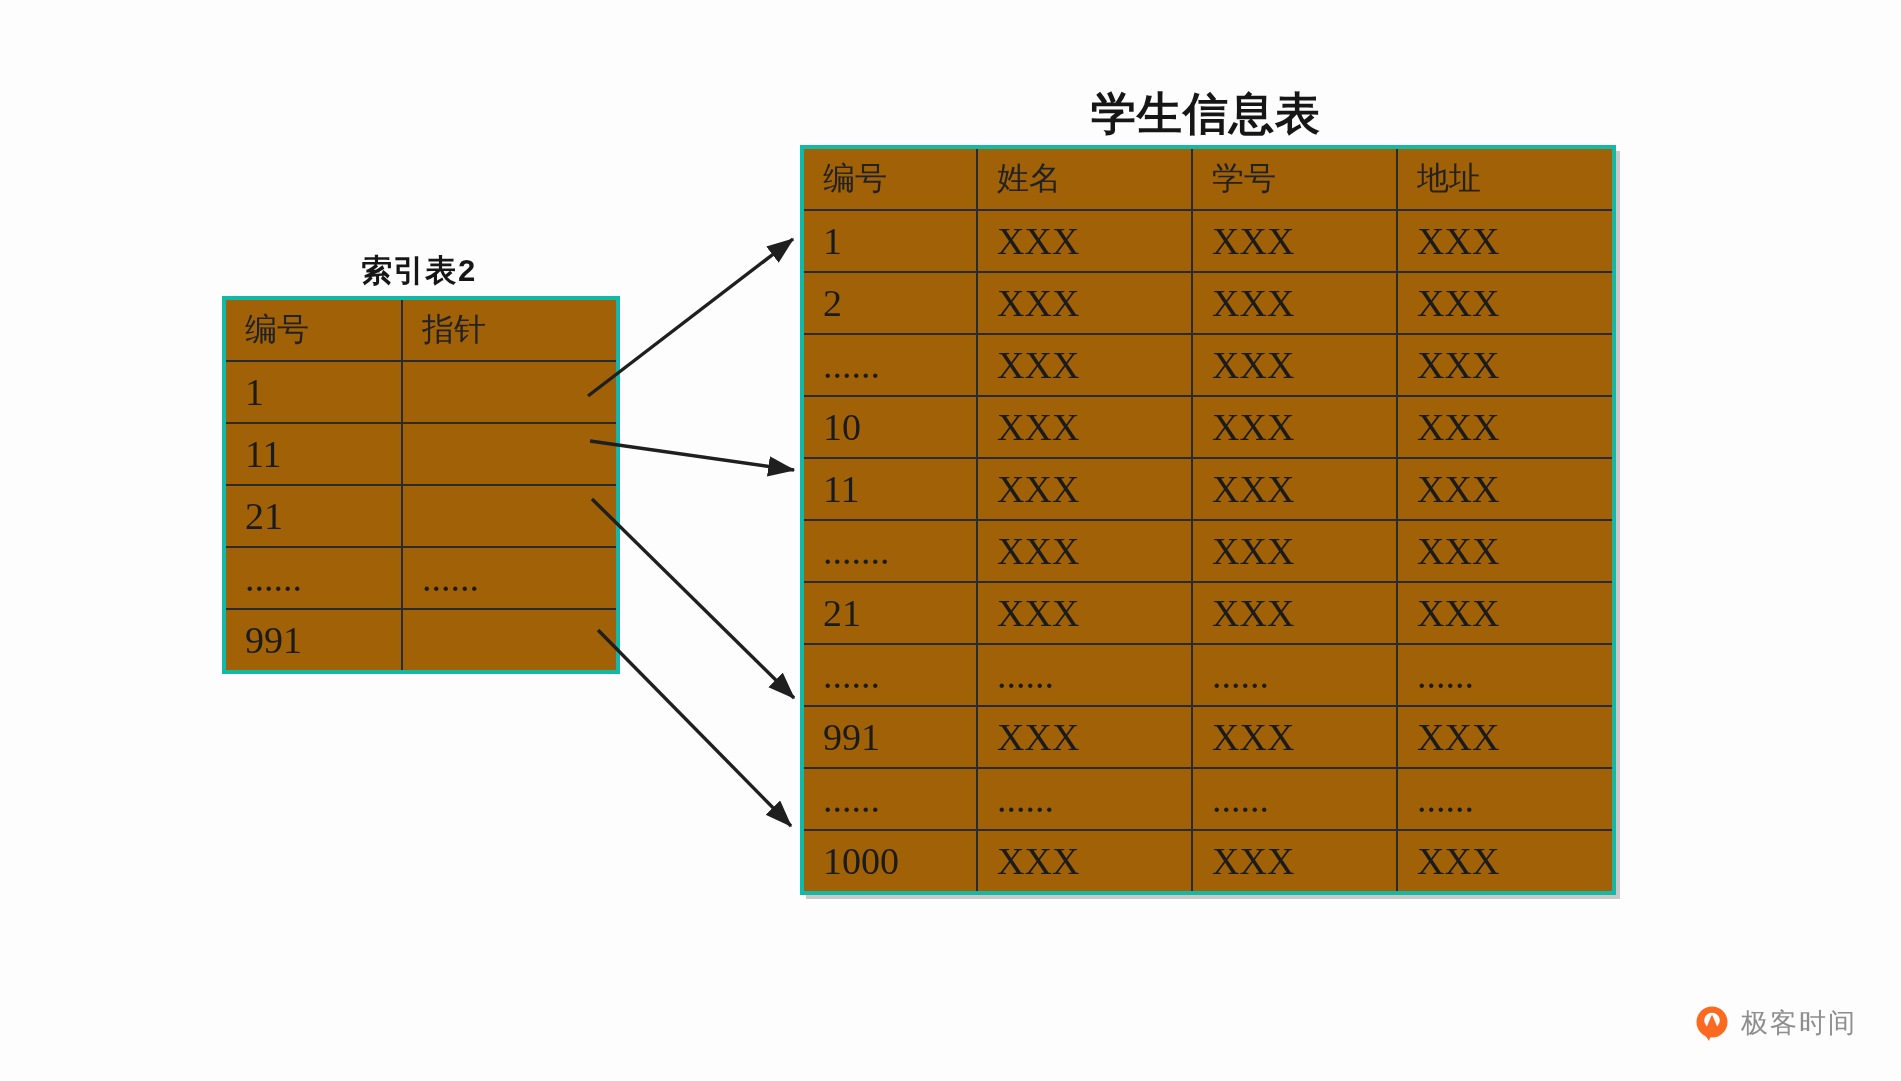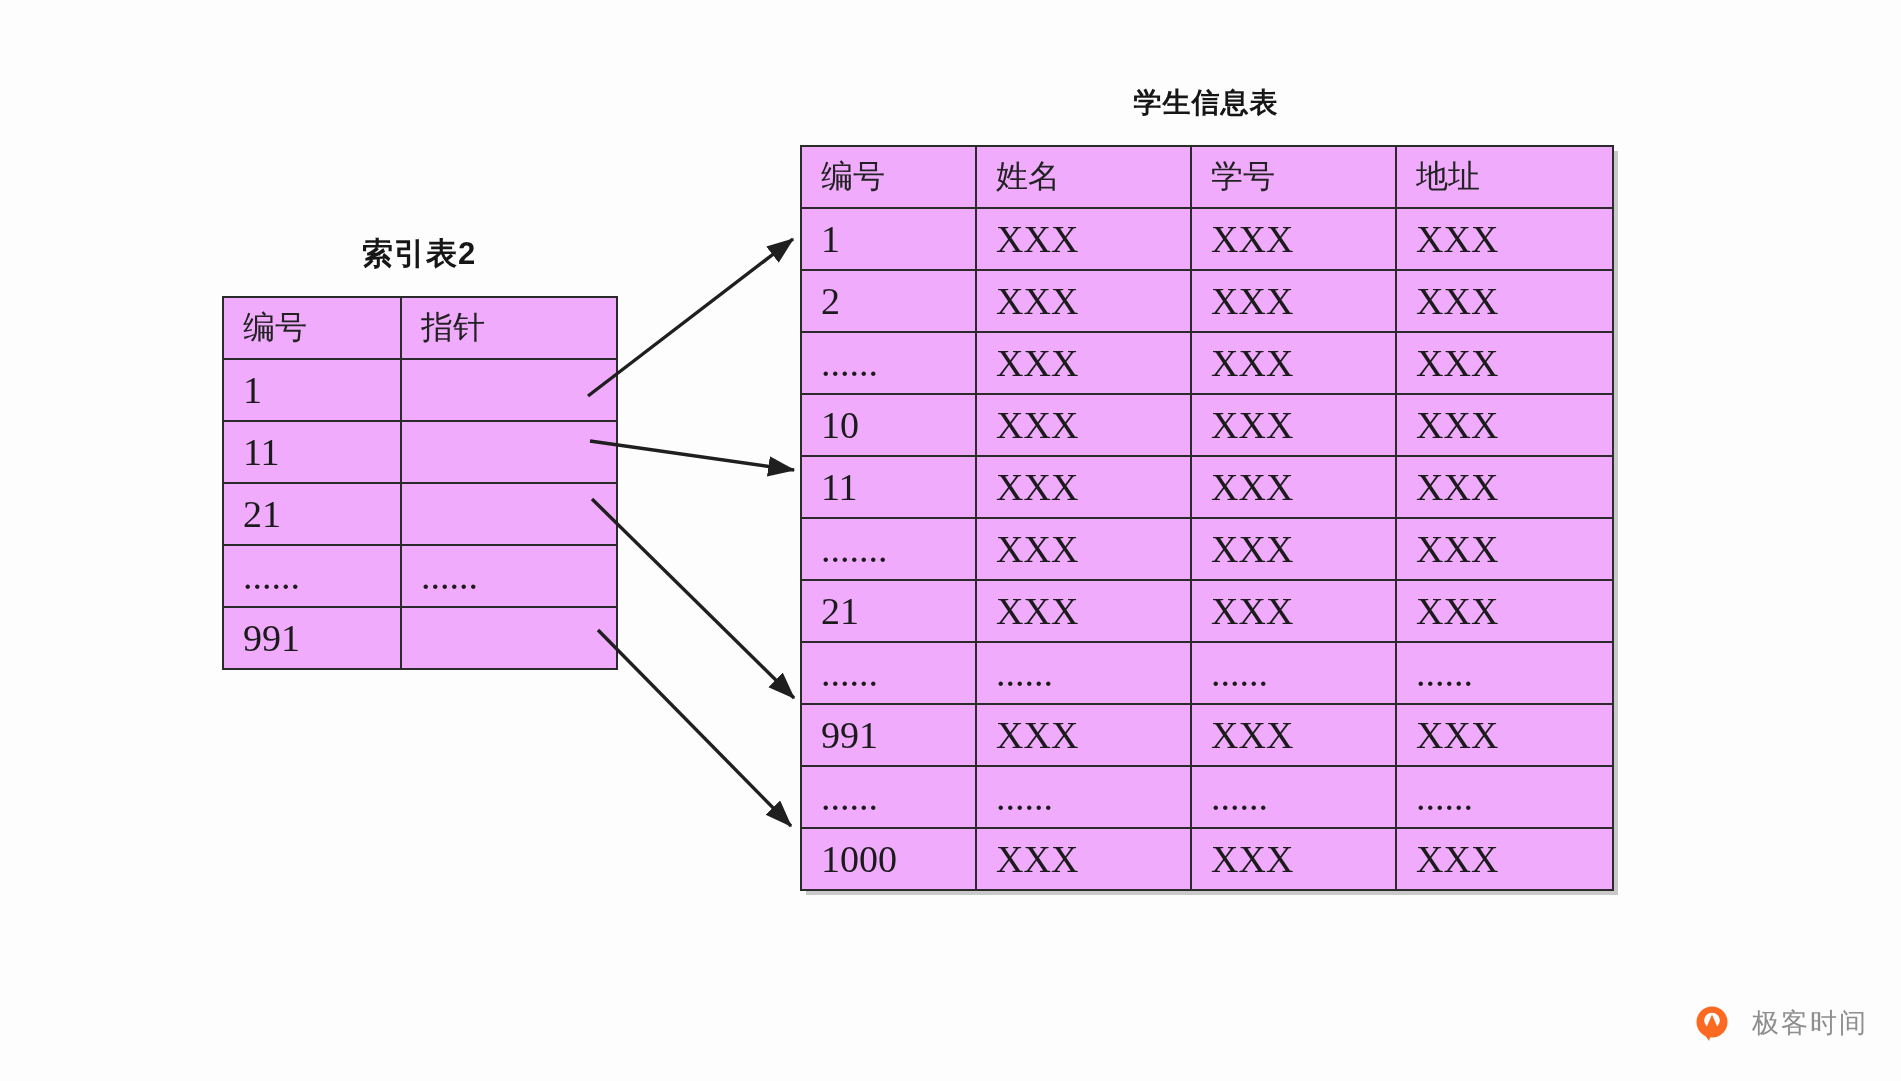--- a/index.html
+++ b/index.html
@@ -19,28 +19,28 @@
     pointer-events: none;
     z-index: 5;
   }
   .tbl-title {
     position: absolute;
     text-align: center;
     font-weight: bold;
     color: #161616;
     letter-spacing: 1px;
   }
-  .index-title  { left: 222px; top: 233px; width: 394px; font-size: 31px; }
-  .student-title{ left: 800px; top: 84px;  width: 812px; font-size: 28px; }
+  .index-title  { left: 222px; top: 250px; width: 394px; font-size: 31px; font-family: Liberation Mono, monospace; }
+  .student-title{ left: 800px; top: 84px;  width: 812px; font-size: 45px; }
   table.tbl {
     position: absolute;
     border-collapse: collapse;
     table-layout: fixed;
-    background: #f0abfc;
-    border: 2px solid #14b8a6;
+    background: #a16207;
+    border: 4px solid #14b8a6;
   }
   table.tbl th, table.tbl td {
     border: 2px solid #2b2b2b;
     height: 60px;
     padding: 0 4px 0 19px;
     text-align: left;
     vertical-align: middle;
     overflow: hidden;
     white-space: nowrap;
   }
@@ -62,21 +62,21 @@
                    box-shadow: 5px 5px 0 -1px #c9c9c9; }
   .student-table col:nth-child(1) { width: 175px; }
   .student-table col:nth-child(2) { width: 215px; }
   .student-table col:nth-child(3) { width: 205px; }
   .student-table col:nth-child(4) { width: 217px; }
   .logo {
     position: absolute;
     left: 1693px; top: 1004px;
     display: flex;
     align-items: center;
-    gap: 21px;
+    gap: 10px;
   }
   .logo-text {
     font-size: 27px;
     color: #8e8e8e;
     letter-spacing: 2px;
     line-height: 38px;
   }
 </style>
 </head>
 <body>

